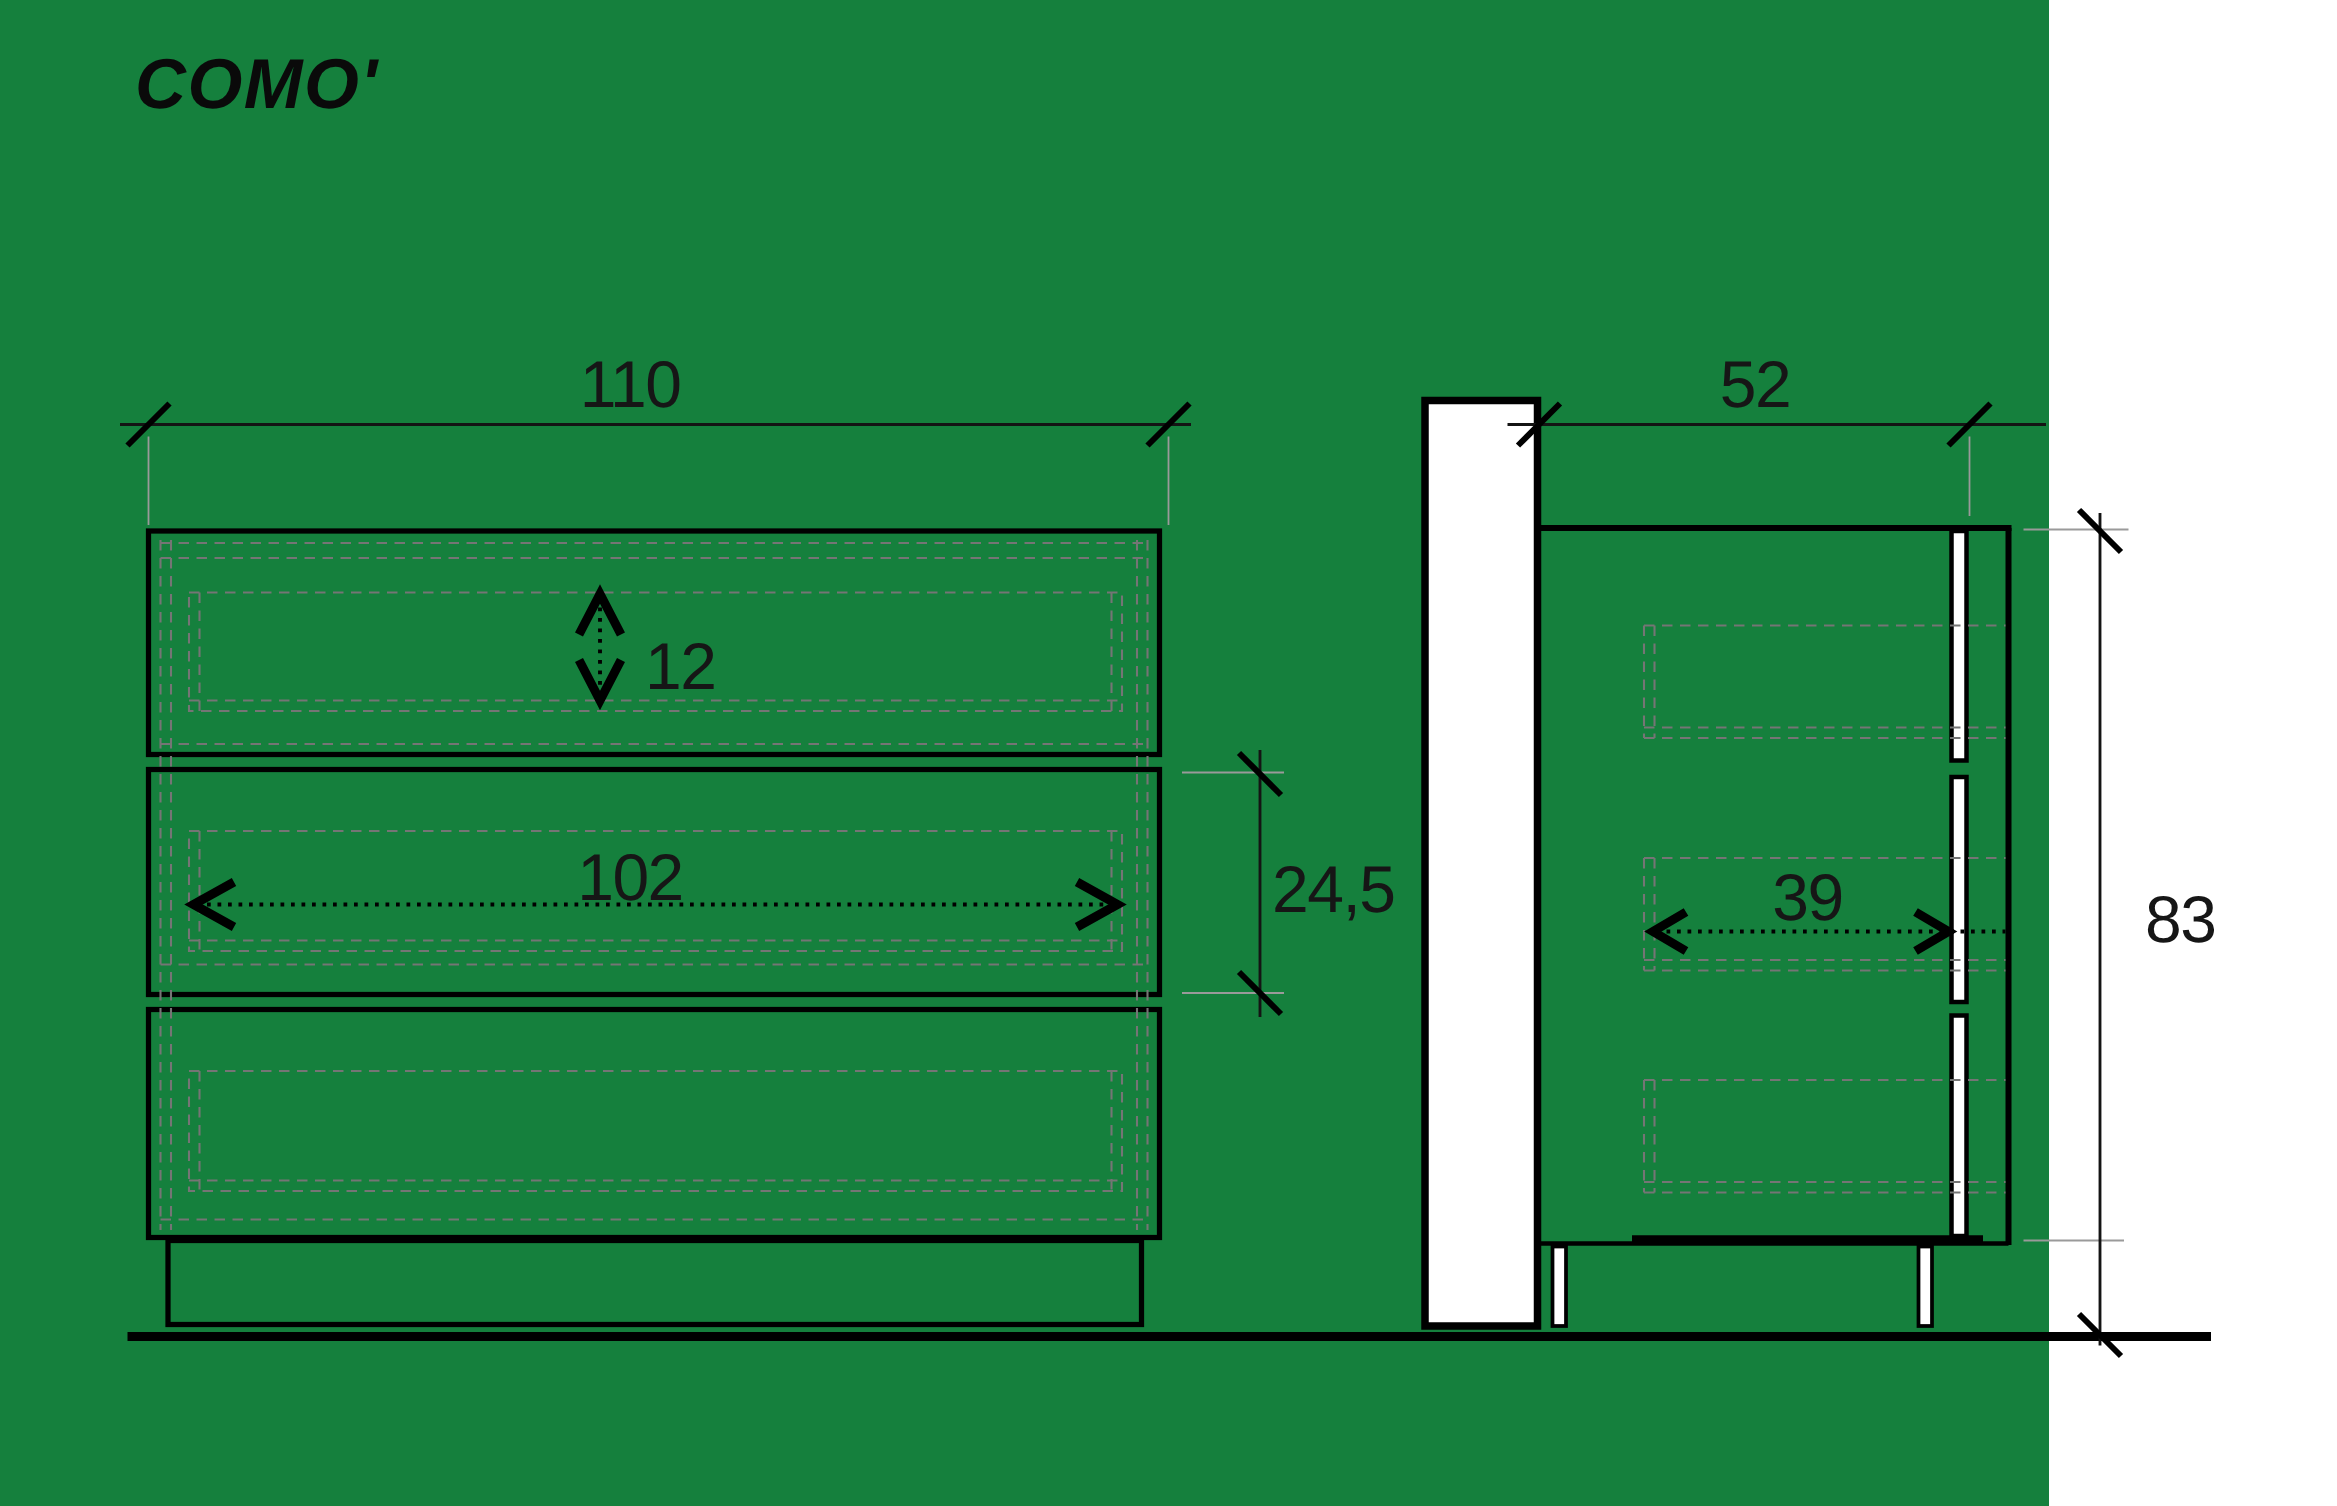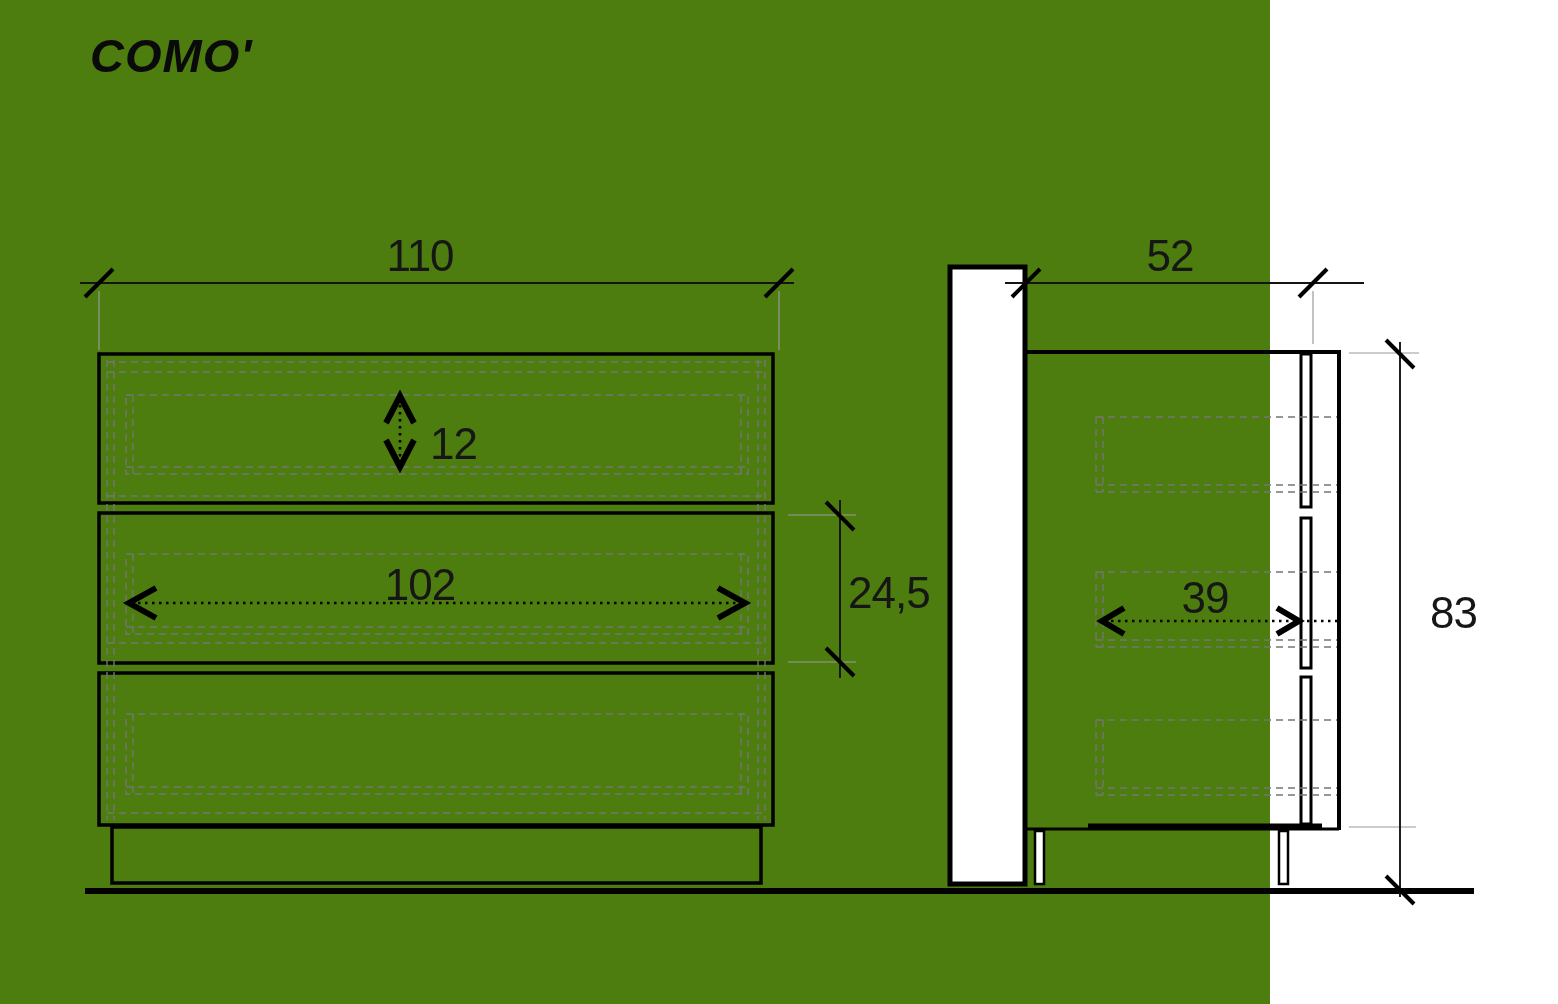--- a/index.html
+++ b/index.html
@@ -6,23 +6,23 @@
     margin: 0;
     padding: 0;
     background: #ffffff;
     width: 1558px;
     height: 1004px;
     overflow: hidden;
     font-family: "Liberation Sans", sans-serif;
   }
   #stage {
     position: relative;
-    width: 1270px;
+    width: 1366px;
     height: 1004px;
-    background: #4d7c0f;
+    background: #15803d;
   }
   svg { display: block; }
   .title-text {
     font-family: "Liberation Sans", sans-serif;
     font-size: 47px;
     font-weight: bold;
     font-style: italic;
     fill: #0a0a0a;
     letter-spacing: 1px;
   }

